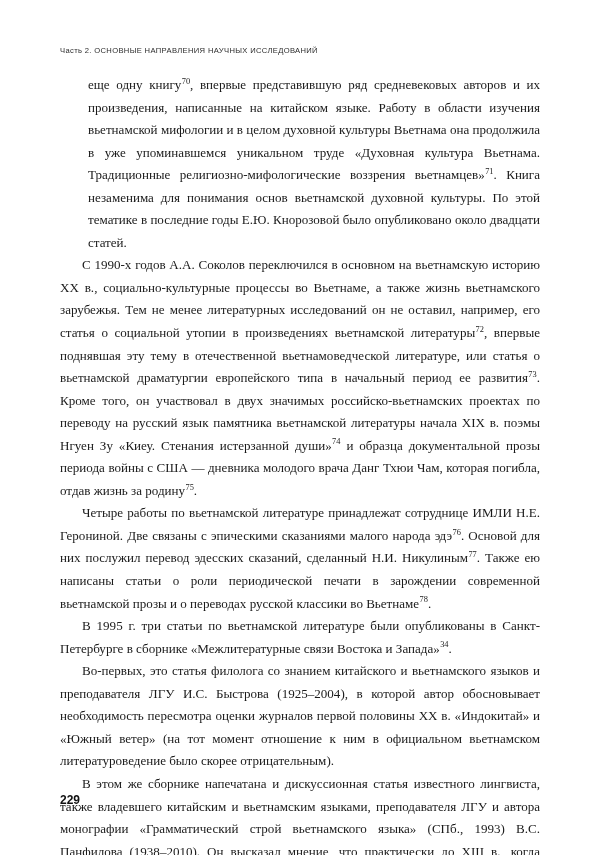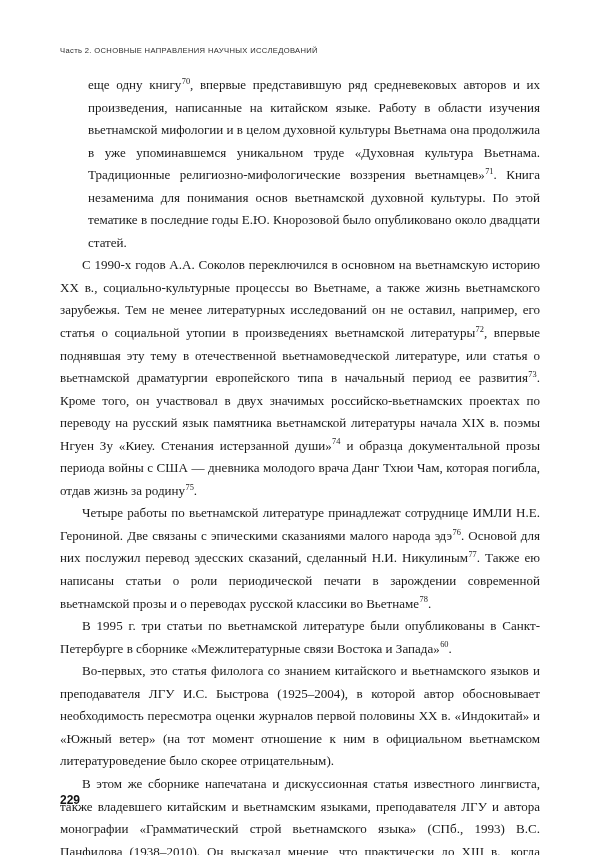--- a/index.html
+++ b/index.html
@@ -75,20 +75,20 @@
 <body>
 
 <div class="page">
 
   <div class="running-head">Часть 2.  ОСНОВНЫЕ НАПРАВЛЕНИЯ НАУЧНЫХ ИССЛЕДОВАНИЙ</div>
 
   <div class="body-col">
       <p class="para first">еще одну книгу<sup class="fn">70</sup>, впервые представившую ряд средневековых авторов и их произведения, написанные на китайском языке. Работу в области изучения вьетнамской мифологии и в целом духовной культуры Вьетнама она продолжила в уже упоминавшемся уникальном труде «Духовная культура Вьетнама. Традиционные религиозно-мифологические воззрения вьетнамцев»<sup class="fn">71</sup>. Книга незаменима для понимания основ вьетнамской духовной культуры. По этой тематике в последние годы Е.Ю. Кнорозовой было опубликовано около двадцати статей.</p>
       <p class="para">С 1990-х годов А.А. Соколов переключился в основном на вьетнамскую историю XX в., социально-культурные процессы во Вьетнаме, а также жизнь вьетнамского зарубежья. Тем не менее литературных исследований он не оставил, например, его статья о социальной утопии в произведениях вьетнамской литературы<sup class="fn">72</sup>, впервые поднявшая эту тему в отечественной вьетнамоведческой литературе, или статья о вьетнамской драматургии европейского типа в начальный период ее развития<sup class="fn">73</sup>. Кроме того, он участвовал в двух значимых российско-вьетнамских проектах по переводу на русский язык памятника вьетнамской литературы начала XIX в. поэмы Нгуен Зу «Киеу. Стенания истерзанной души»<sup class="fn">74</sup> и образца документальной прозы периода войны с США — дневника молодого врача Данг Тхюи Чам, которая погибла, отдав жизнь за родину<sup class="fn">75</sup>.</p>
       <p class="para">Четыре работы по вьетнамской литературе принадлежат сотруднице ИМЛИ Н.Е. Герониной. Две связаны с эпическими сказаниями малого народа эдэ<sup class="fn">76</sup>. Основой для них послужил перевод эдесских сказаний, сделанный Н.И. Никулиным<sup class="fn">77</sup>. Также ею написаны статьи о роли периодической печати в зарождении современной вьетнамской прозы и о переводах русской классики во Вьетнаме<sup class="fn">78</sup>.</p>
-      <p class="para">В 1995 г. три статьи по вьетнамской литературе были опубликованы в Санкт-Петербурге в сборнике «Межлитературные связи Востока и Запада»<sup class="fn">60</sup>.</p>
+      <p class="para">В 1995 г. три статьи по вьетнамской литературе были опубликованы в Санкт-Петербурге в сборнике «Межлитературные связи Востока и Запада»<sup class="fn">34</sup>.</p>
       <p class="para">Во-первых, это статья филолога со знанием китайского и вьетнамского языков и преподавателя ЛГУ И.С. Быстрова (1925–2004), в которой автор обосновывает необходимость пересмотра оценки журналов первой половины XX в. «Индокитай» и «Южный ветер» (на тот момент отношение к ним в официальном вьетнамском литературоведение было скорее отрицательным).</p>
       <p class="para">В этом же сборнике напечатана и дискуссионная статья известного лингвиста, также владевшего китайским и вьетнамским языками, преподавателя ЛГУ и автора монографии «Грамматический строй вьетнамского языка» (СПб., 1993) В.С. Панфилова (1938–2010). Он высказал мнение, что практически до XIII в., когда сформировалась вьетнамская письменность <i class="it">ном</i>, нет оснований говорить о китайском влиянии на вьетнамскую письменную литературу, потому что ее не существовало: в основе ее развития лежал полностью иностранный, т.е. китайский, «субстрат». И лишь с XV в., начиная с творчества Нгуен Чая, когда литература на  относительно сформировалась, постановка вопроса о китайском влиянии становится корректной.</p>
     </div>
 
   <div class="folio">229</div>
 
 </div>
 
 </body></html>

